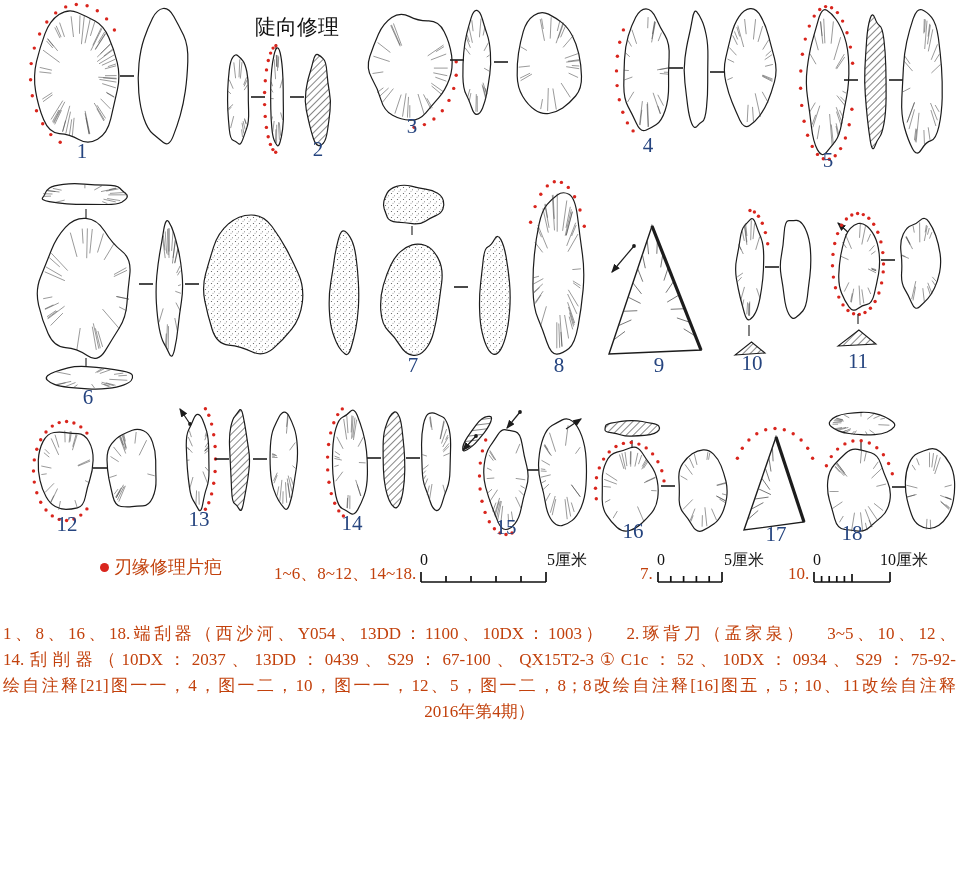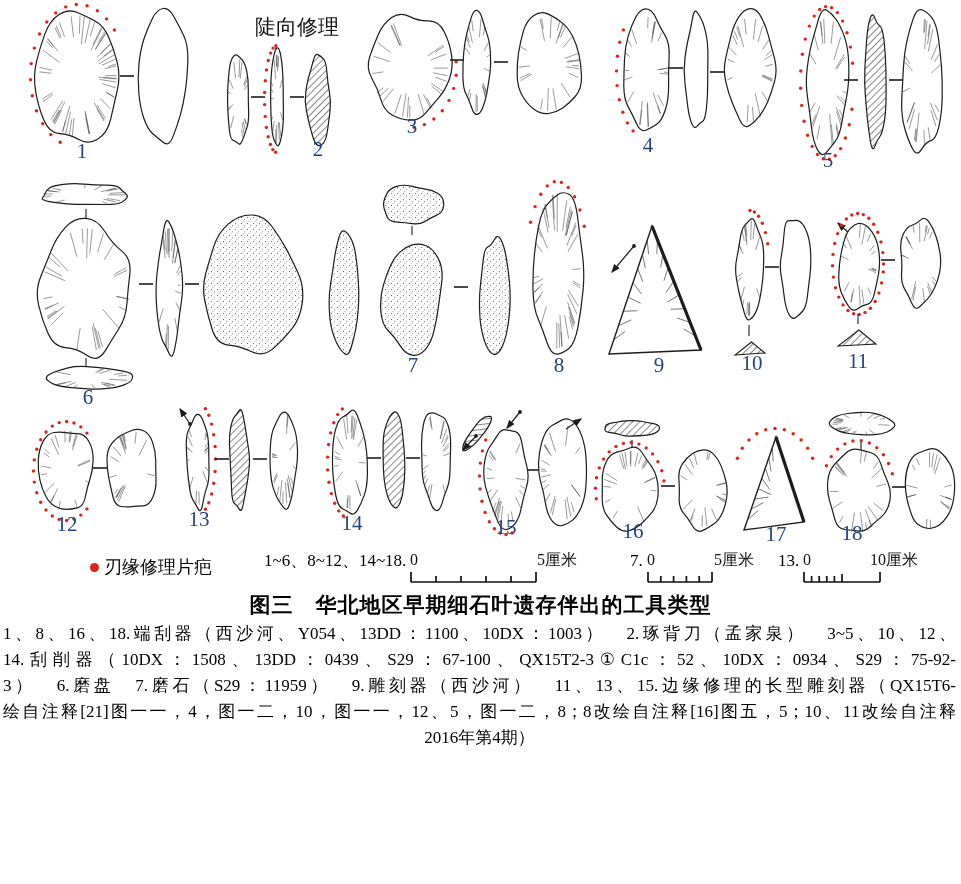--- a/index.html
+++ b/index.html
@@ -1,23 +1,23 @@
 <!DOCTYPE html>
 <html><head>
 <meta charset="utf-8">
 <style>
   html,body{margin:0;padding:0;background:#fff;}
   .page{position:relative;width:961px;height:884px;background:#fff;overflow:hidden;
-        font-family:"Liberation Serif","DejaVu Serif",serif;color:#000000;}
+        font-family:"Liberation Serif","DejaVu Serif",serif;color:#c2410c;}
   #fig{position:absolute;left:0;top:0;}
-  .legendrow{position:absolute;left:6px;top:546px;width:797px;height:38px;}
+  .legendrow{position:absolute;left:16px;top:546px;width:797px;height:38px;}
   .legend{position:absolute;left:84px;bottom:5px;display:flex;align-items:center;}
   .reddot{width:9px;height:9px;border-radius:50%;background:#d9251d;display:inline-block;margin-right:5px;}
   .legtext{font-size:18px;}
-  .sb{position:absolute;bottom:0;display:flex;align-items:flex-start;}
+  .sb{position:absolute;bottom:0;display:flex;align-items:flex-end;}
   .sbp{font-size:17px;line-height:1;padding-bottom:2px;white-space:nowrap;}
   .sbsvg{display:block;margin-left:3px;}
   .sbt{font-size:16px;font-family:"Liberation Serif","DejaVu Serif",serif;fill:#111;}
   .sbline{stroke:#111;stroke-width:1.7;fill:none;}
   .caption{position:absolute;left:0;top:591px;width:961px;text-align:center;
            font-size:21px;font-weight:600;letter-spacing:1px;}
   .desc{position:absolute;left:3px;top:621px;width:953px;}
   .dl{font-size:17px;line-height:26px;height:26px;white-space:nowrap;
       text-align:justify;text-align-last:justify;text-justify:inter-character;overflow:hidden;}
   .dl.last{text-align-last:center;white-space:normal;}
@@ -1161,31 +1161,29 @@
     <div class="sb" style="left:624px">
       <span class="sbp">7.</span>
       <svg class="sbsvg" width="126" height="32">
         <text class="sbt" x="1" y="13">0</text>
         <text class="sbt" x="68" y="13">5厘米</text>
         <path class="sbline" d="M2,30 H66 M2,30 V20 M14.8,30 V24 M27.6,30 V24 M40.4,30 V24 M53.2,30 V24 M66,30 V20"></path>
       </svg>
     </div>
 
     <div class="sb" style="left:772px">
-      <span class="sbp">13.</span>
+      <span class="sbp">10.</span>
       <svg class="sbsvg" width="150" height="32">
         <text class="sbt" x="1" y="13">0</text>
         <text class="sbt" x="68" y="13">10厘米</text>
         <path class="sbline" d="M2,30 H78 M2,30 V20 M9.6,30 V24 M17.2,30 V24 M24.8,30 V24 M32.4,30 V24 M40,30 V22 M78,30 V20"></path>
       </svg>
     </div>
   </div>
 
-  <div class="caption">图三　华北地区早期细石叶遗存伴出的工具类型</div>
 
   <div class="desc">
     <div class="dl">1、8、16、18.端刮器（西沙河、Y054、13DD：1100、10DX：1003）　2.琢背刀（孟家泉）　3~5、10、12、</div>
-    <div class="dl">14.刮削器（10DX：1508、13DD：0439、S29：67-100、QX15T2-3①C1c：52、10DX：0934、S29：75-92-</div>
-    <div class="dl">3）　6.磨盘　7.磨石（S29：11959）　9.雕刻器（西沙河）　11、13、15.边缘修理的长型雕刻器（QX15T6-</div>
+    <div class="dl">14.刮削器（10DX：2037、13DD：0439、S29：67-100、QX15T2-3①C1c：52、10DX：0934、S29：75-92-</div>
     <div class="dl">绘自注释[21]图一一，4，图一二，10，图一一，12、5，图一二，8；8改绘自注释[16]图五，5；10、11改绘自注释</div>
     <div class="dl last">2016年第4期）</div>
   </div>
 </div>
 
 </body></html>

